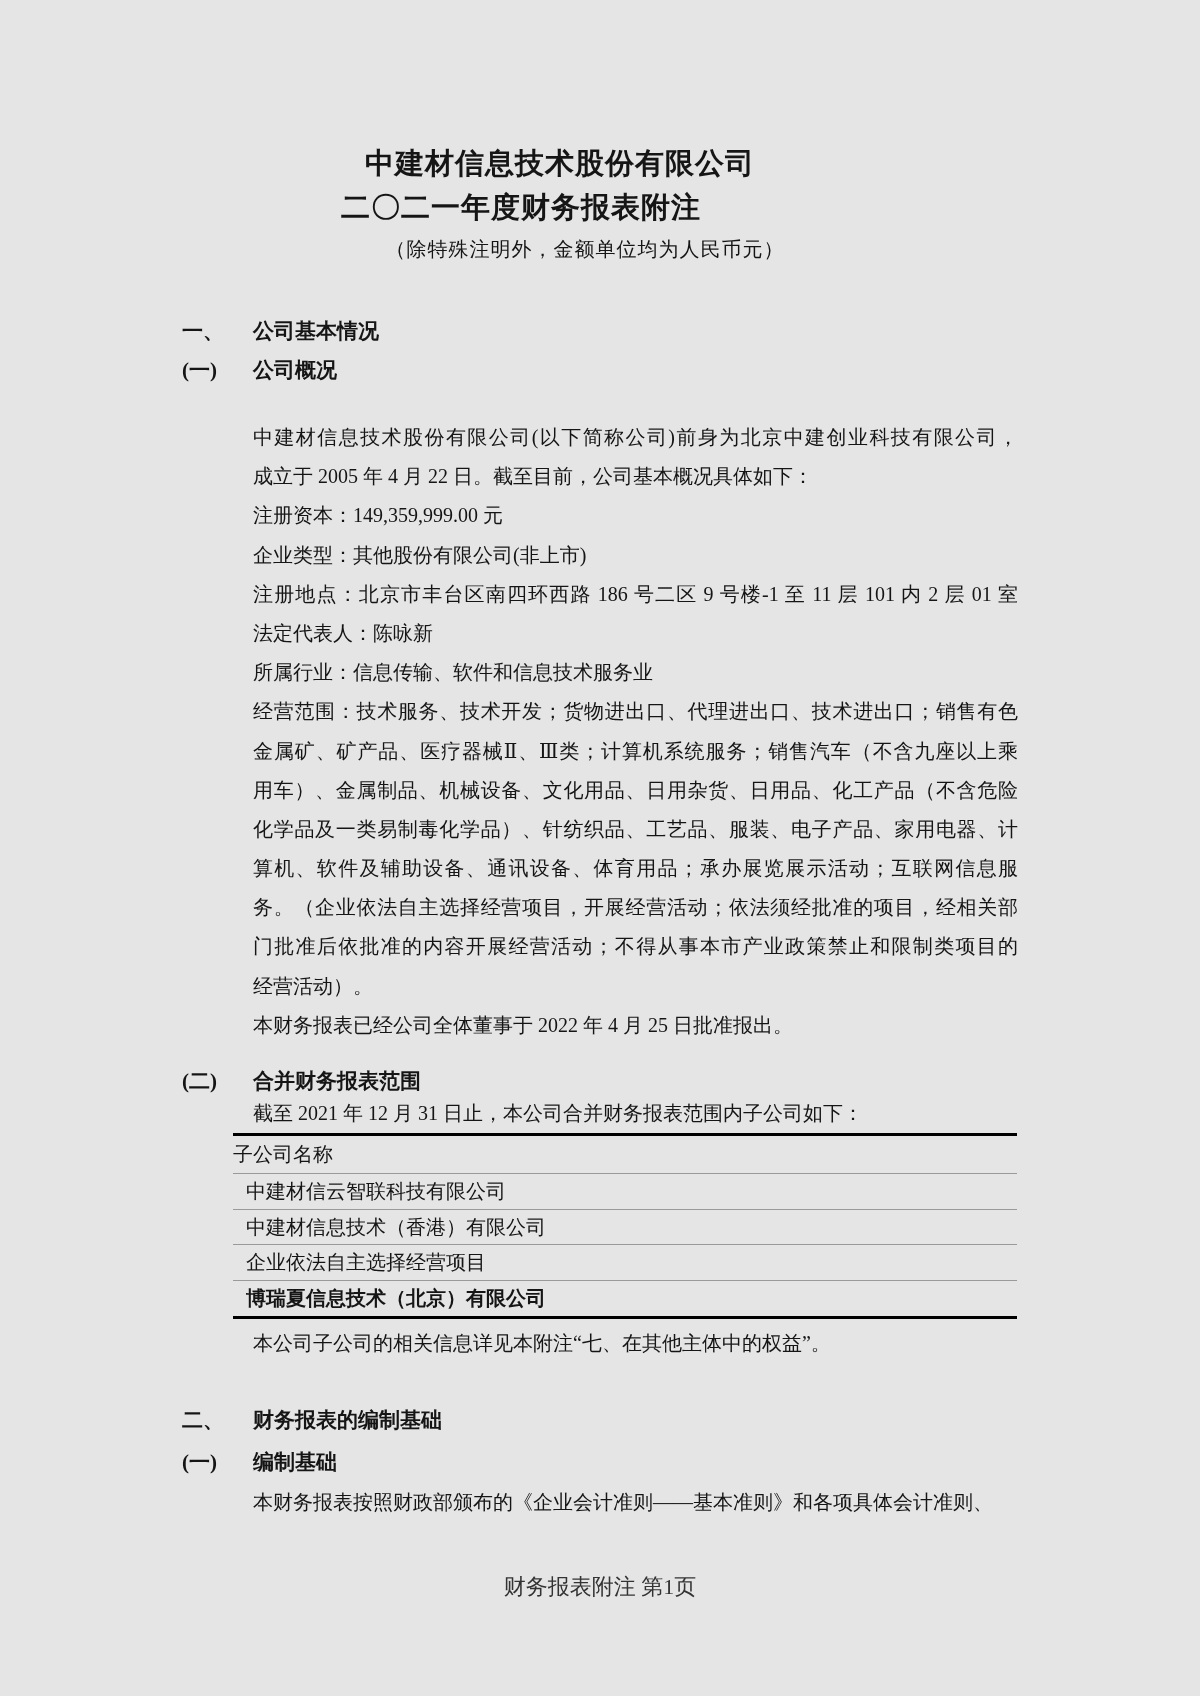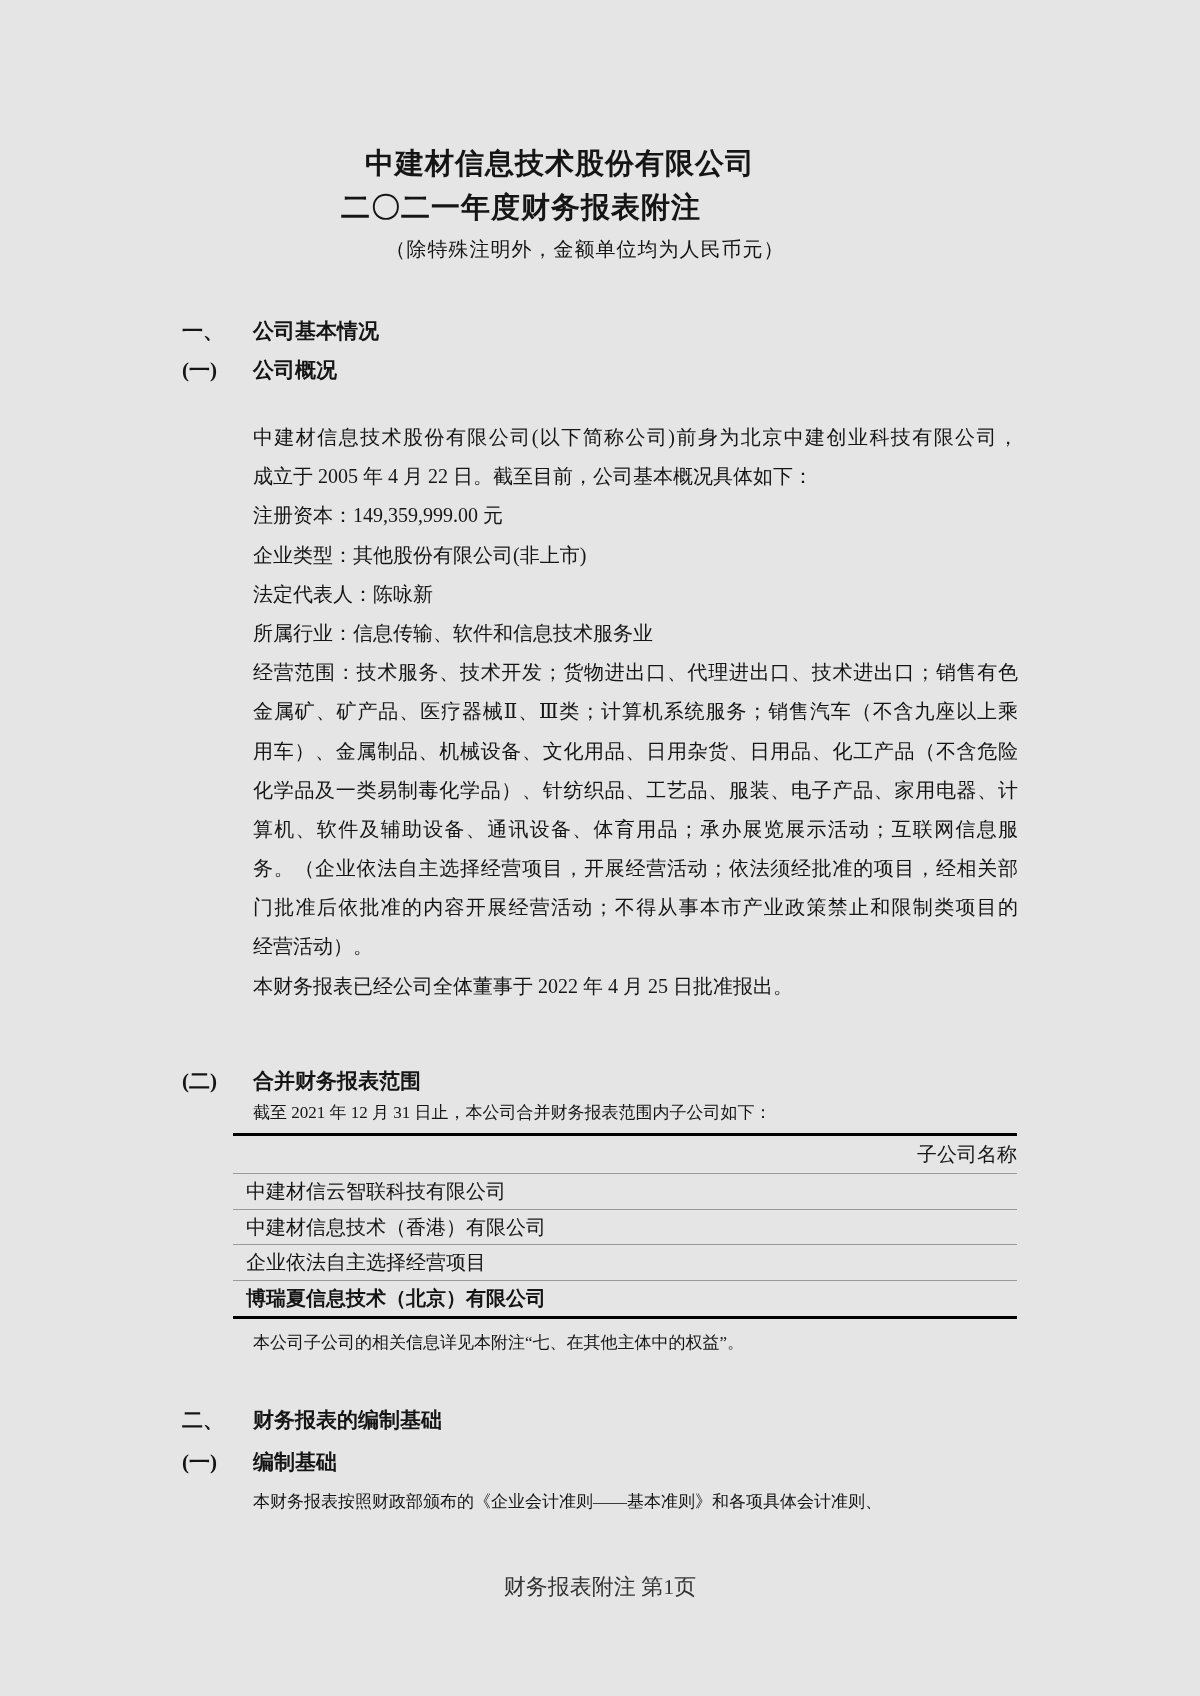--- a/index.html
+++ b/index.html
@@ -10,33 +10,33 @@
     font-family:"Liberation Serif","DejaVu Serif",serif;
     color:#151515;
     overflow:hidden;
   }
   .abs { position:absolute; }
   .ctr { transform:translateX(-50%); white-space:nowrap; }
   .doc-title { font-size:29px; font-weight:700; letter-spacing:1px; }
   .unit-note { font-size:20px; letter-spacing:1px;margin-left:28px; }
   .h-row { display:flex; left:182px; width:836px; font-weight:700; font-size:21px; }
   .h-row .num { width:71px; flex:none; }
-  .body-line { left:253px; width:765px; font-size:17px; line-height:28px; }
+  .body-line { left:253px; width:765px; font-size:20px; line-height:28px; }
   .para { left:253px; width:765px; }
   .para .bline { height:39.2px; line-height:39.2px; font-size:20px; }
   .para .bline.just { text-align:justify; text-align-last:justify; }
   .sub-table {
     left:233px; width:784px; top:1133px;
     border-top:3px solid #000;
     border-bottom:3px solid #000;
     box-sizing:content-box;
     background:transparent;
   }
   .t-header {
-    height:37px; line-height:37px; text-align:right;
+    height:37px; line-height:37px; text-align:left;
     font-size:20px; border-bottom:1px solid #9a9a9a;
   }
   .t-row {
     height:35.5px; line-height:35.5px; padding-left:13px;
     font-size:20px; border-bottom:1px solid #9a9a9a;
     box-sizing:border-box;
   }
   .t-row:last-child { border-bottom:none;font-weight:bold; }
   .footer { font-size:22px; color:#333; }
 </style>
@@ -59,20 +59,21 @@
   <div class="abs h-row" style="top:356px;">
     <span class="num">(一)</span>
     <span>公司概况</span>
   </div>
 
   <div class="abs para" style="top:390px;margin-top:28px;" id="overview-lines">
       <div class="bline just">中建材信息技术股份有限公司(以下简称公司)前身为北京中建创业科技有限公司，</div>
       <div class="bline">成立于 2005 年 4 月 22 日。截至目前，公司基本概况具体如下：</div>
       <div class="bline">注册资本：149,359,999.00 元</div>
       <div class="bline">企业类型：其他股份有限公司(非上市)</div>
+      <div class="bline just">注册地点：北京市丰台区南四环西路 186 号二区 9 号楼-1 至 11 层 101 内 2 层 01 室</div>
       <div class="bline">法定代表人：陈咏新</div>
       <div class="bline">所属行业：信息传输、软件和信息技术服务业</div>
       <div class="bline just">经营范围：技术服务、技术开发；货物进出口、代理进出口、技术进出口；销售有色</div>
       <div class="bline just">金属矿、矿产品、医疗器械Ⅱ、Ⅲ类；计算机系统服务；销售汽车（不含九座以上乘</div>
       <div class="bline just">用车）、金属制品、机械设备、文化用品、日用杂货、日用品、化工产品（不含危险</div>
       <div class="bline just">化学品及一类易制毒化学品）、针纺织品、工艺品、服装、电子产品、家用电器、计</div>
       <div class="bline just">算机、软件及辅助设备、通讯设备、体育用品；承办展览展示活动；互联网信息服</div>
       <div class="bline just">务。（企业依法自主选择经营项目，开展经营活动；依法须经批准的项目，经相关部</div>
       <div class="bline just">门批准后依批准的内容开展经营活动；不得从事本市产业政策禁止和限制类项目的</div>
       <div class="bline">经营活动）。</div>

